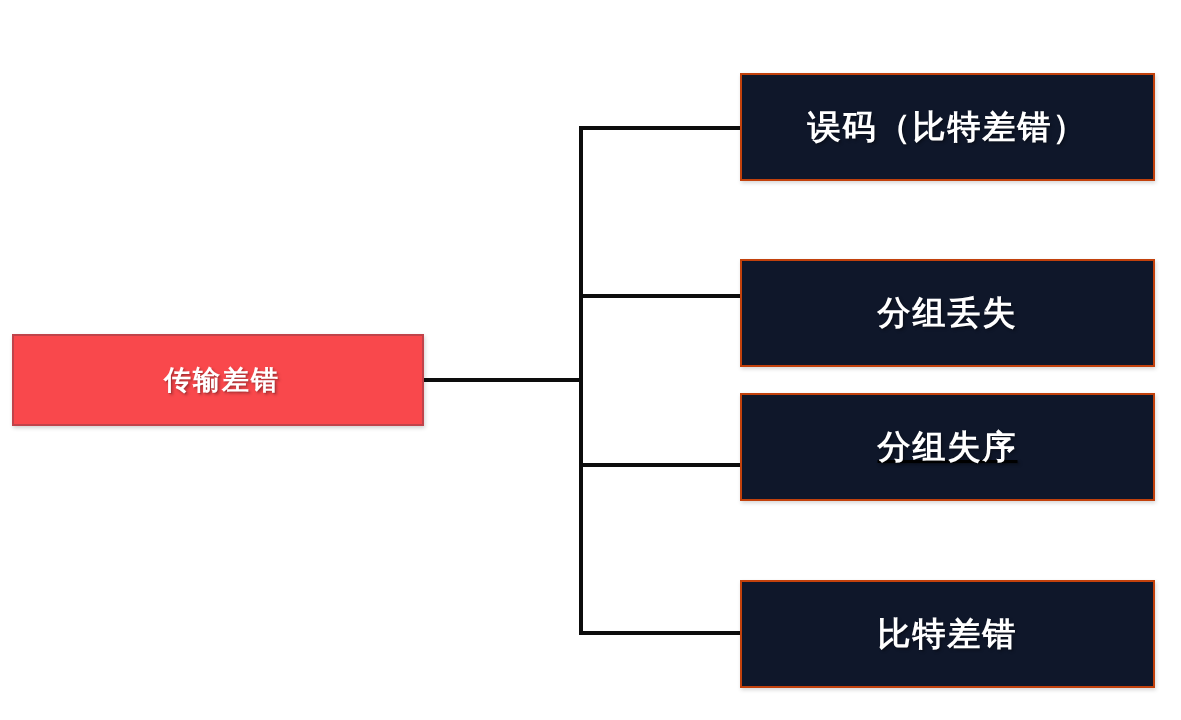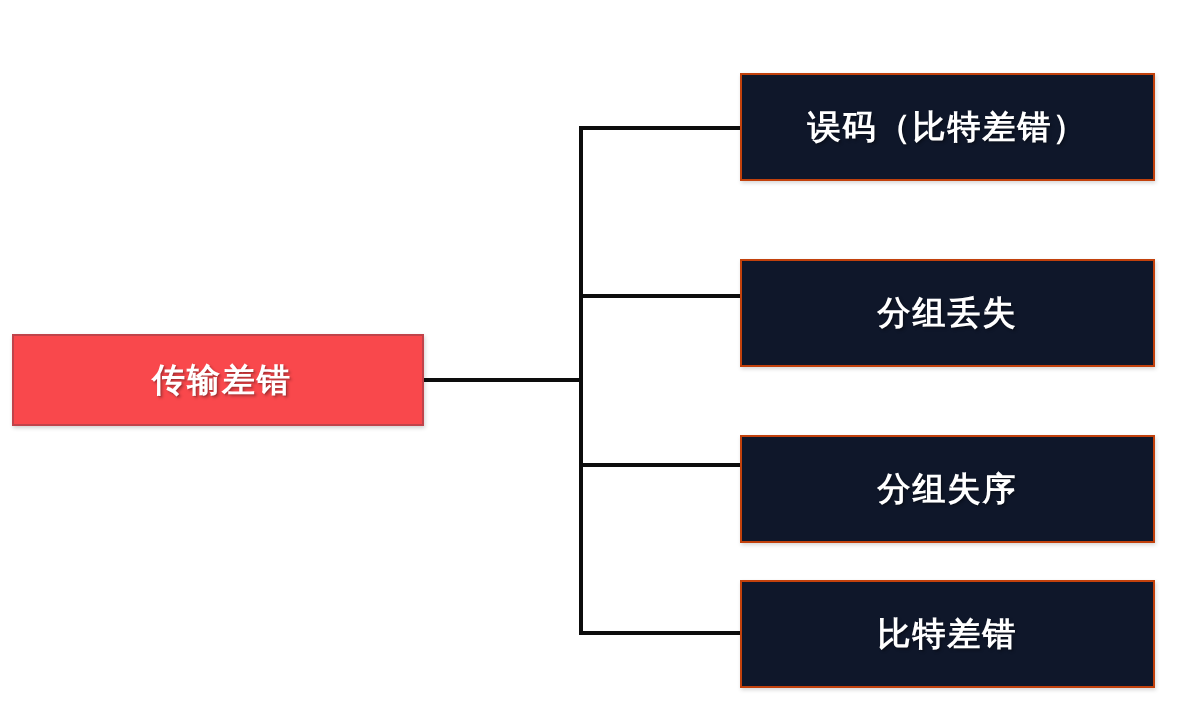--- a/index.html
+++ b/index.html
@@ -54,39 +54,39 @@
   .node-root {
     left: 12px;
     top: 334px;
     width: 412px;
     height: 92px;
     background: #f9484c;
     border: 2px solid #c0434a;
     box-shadow: 1px 2px 4px rgba(0,0,0,0.18);
   }
   .node-root .node-label {
-    font-size: 33px;
+    font-size: 27px;
     margin-left: 8px;
   }
 
   
   .node-child {
     left: 740px;
     width: 415px;
     height: 108px;
     background: #0f172a;
     border: 2px solid #c2410c;
     box-shadow: 1px 2px 4px rgba(0,0,0,0.16);
   }
   .node-child .node-label {
     font-size: 33px;
   }
   .node-child.pos-0 { top: 73px; }
   .node-child.pos-1 { top: 248px; margin-top: 11px; }
-  .node-child.pos-2 { top: 435px; }
+  .node-child.pos-2 { top: 393px; text-decoration: underline; }
   .node-child.pos-3 { top: 580px; }
 </style>
 </head>
 <body>
 
 <div id="canvas">
 
   <svg class="connector-layer" viewBox="0 0 1181 720" width="1181" height="720" aria-hidden="true">
 
     <line x1="424" y1="380" x2="583" y2="380" stroke="#0d0d0d" stroke-width="4"></line>

